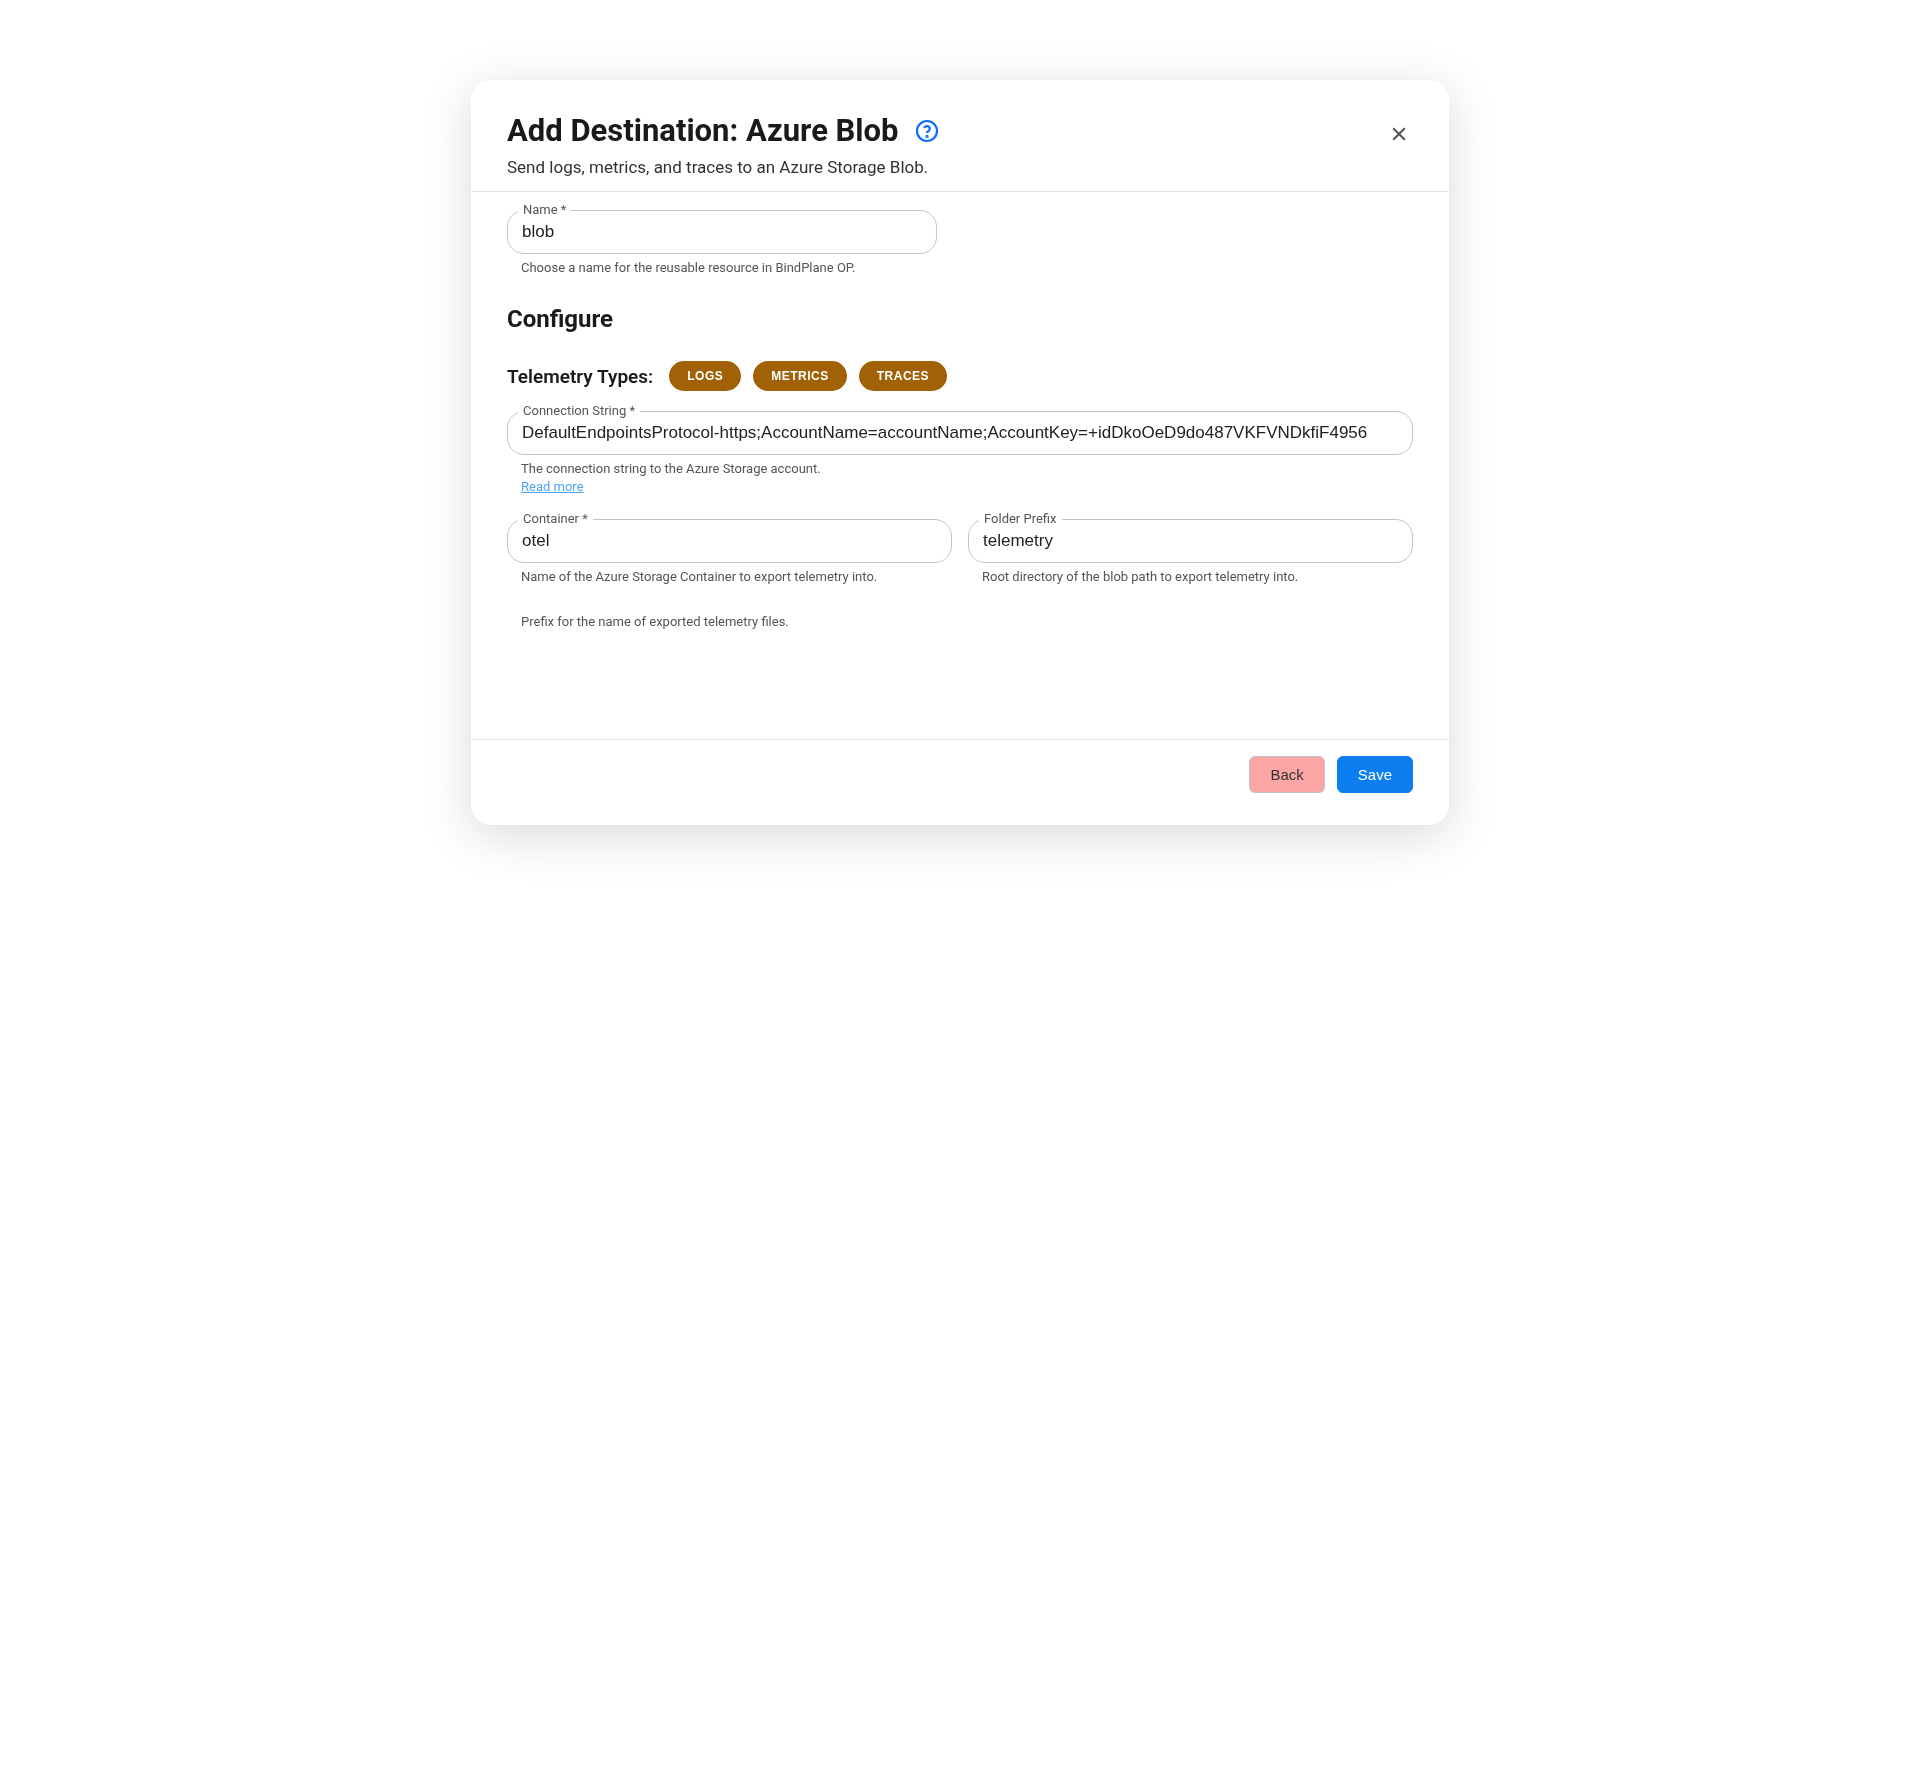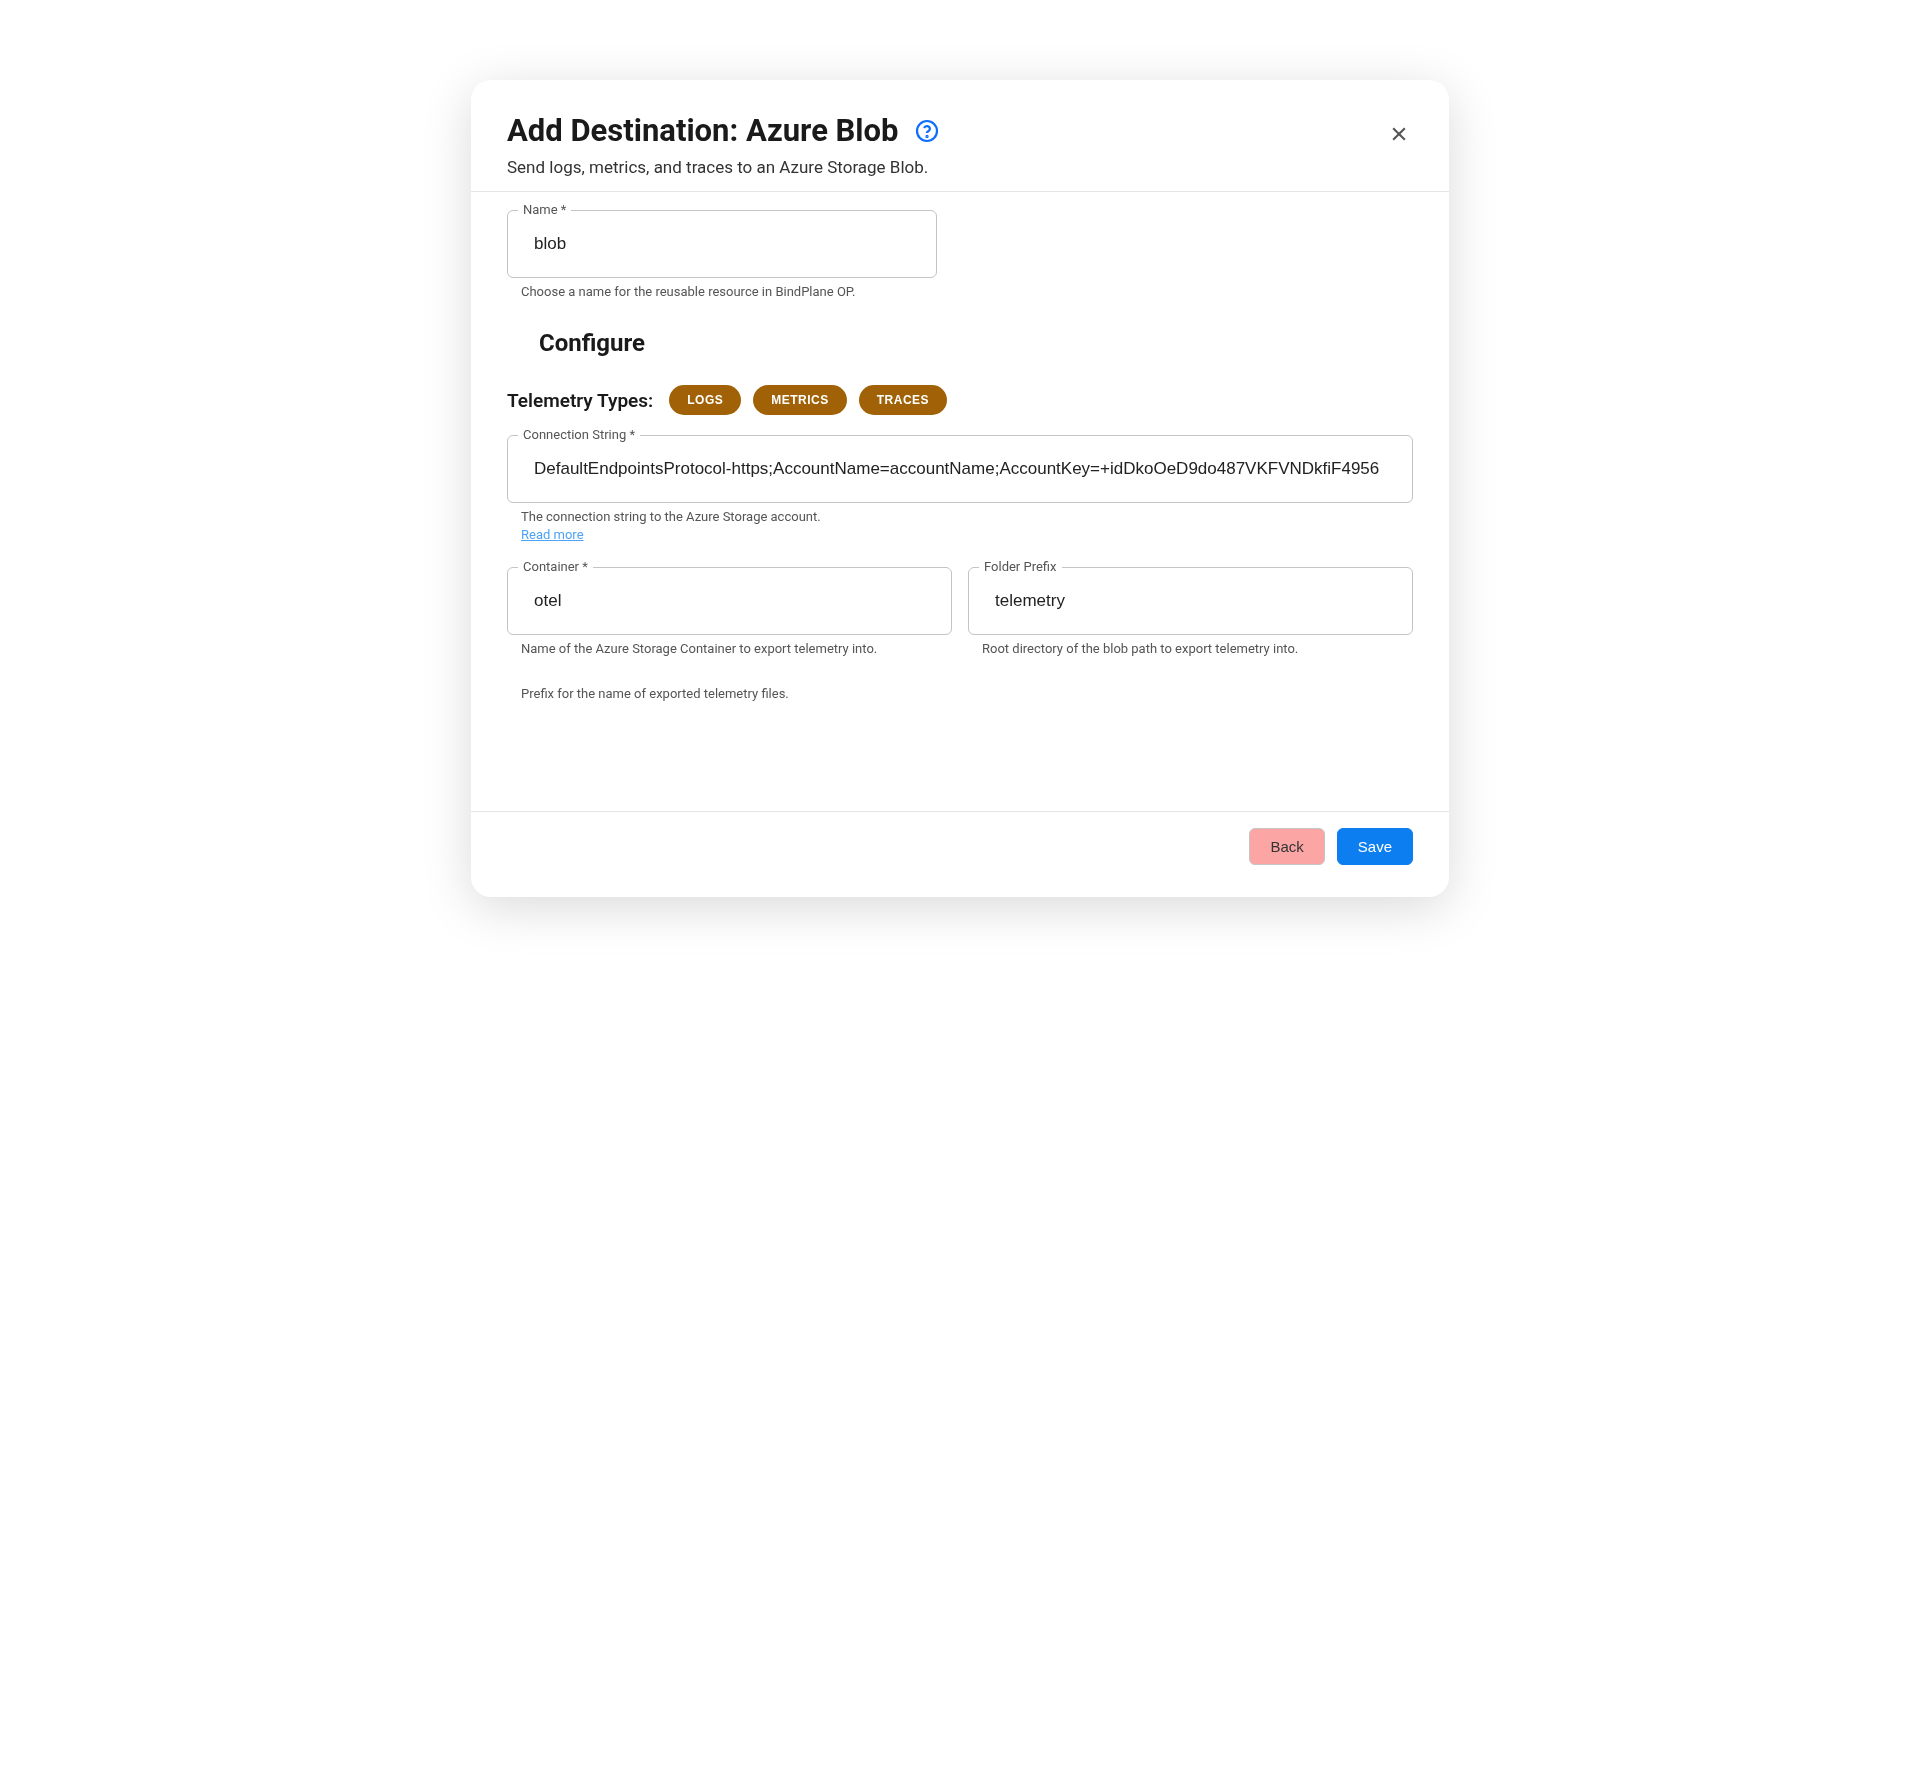--- a/index.html
+++ b/index.html
@@ -72,22 +72,22 @@
     }
     .form-body {
       padding: 0;
     }
     .field-wrapper {
       margin-bottom: 8px;
     }
     .field-outline {
       position: relative;
       border: 1px solid #c4c4c4;
-      border-radius: 6px;
-      padding: 12px;
+      border-radius: 17px;
+      padding: 0;
     }
     .field-label {
       position: absolute;
       top: -9px;
       left: 10px;
       background: #fff;
       padding: 0 5px;
       font-size: 13px;
       color: #555;
     }
@@ -116,21 +116,20 @@
       display: inline-block;
     }
     .name-field {
       width: 430px;
     }
     .section-title {
       font-size: 24px;
       font-weight: 700;
       margin-top: 30px;
       margin-bottom: 28px;
-      margin-left: 32px;
     }
     .telemetry-row {
       display: flex;
       align-items: center;
       gap: 12px;
       margin-bottom: 20px;
     }
     .telemetry-label {
       font-size: 19px;
       font-weight: 600;

